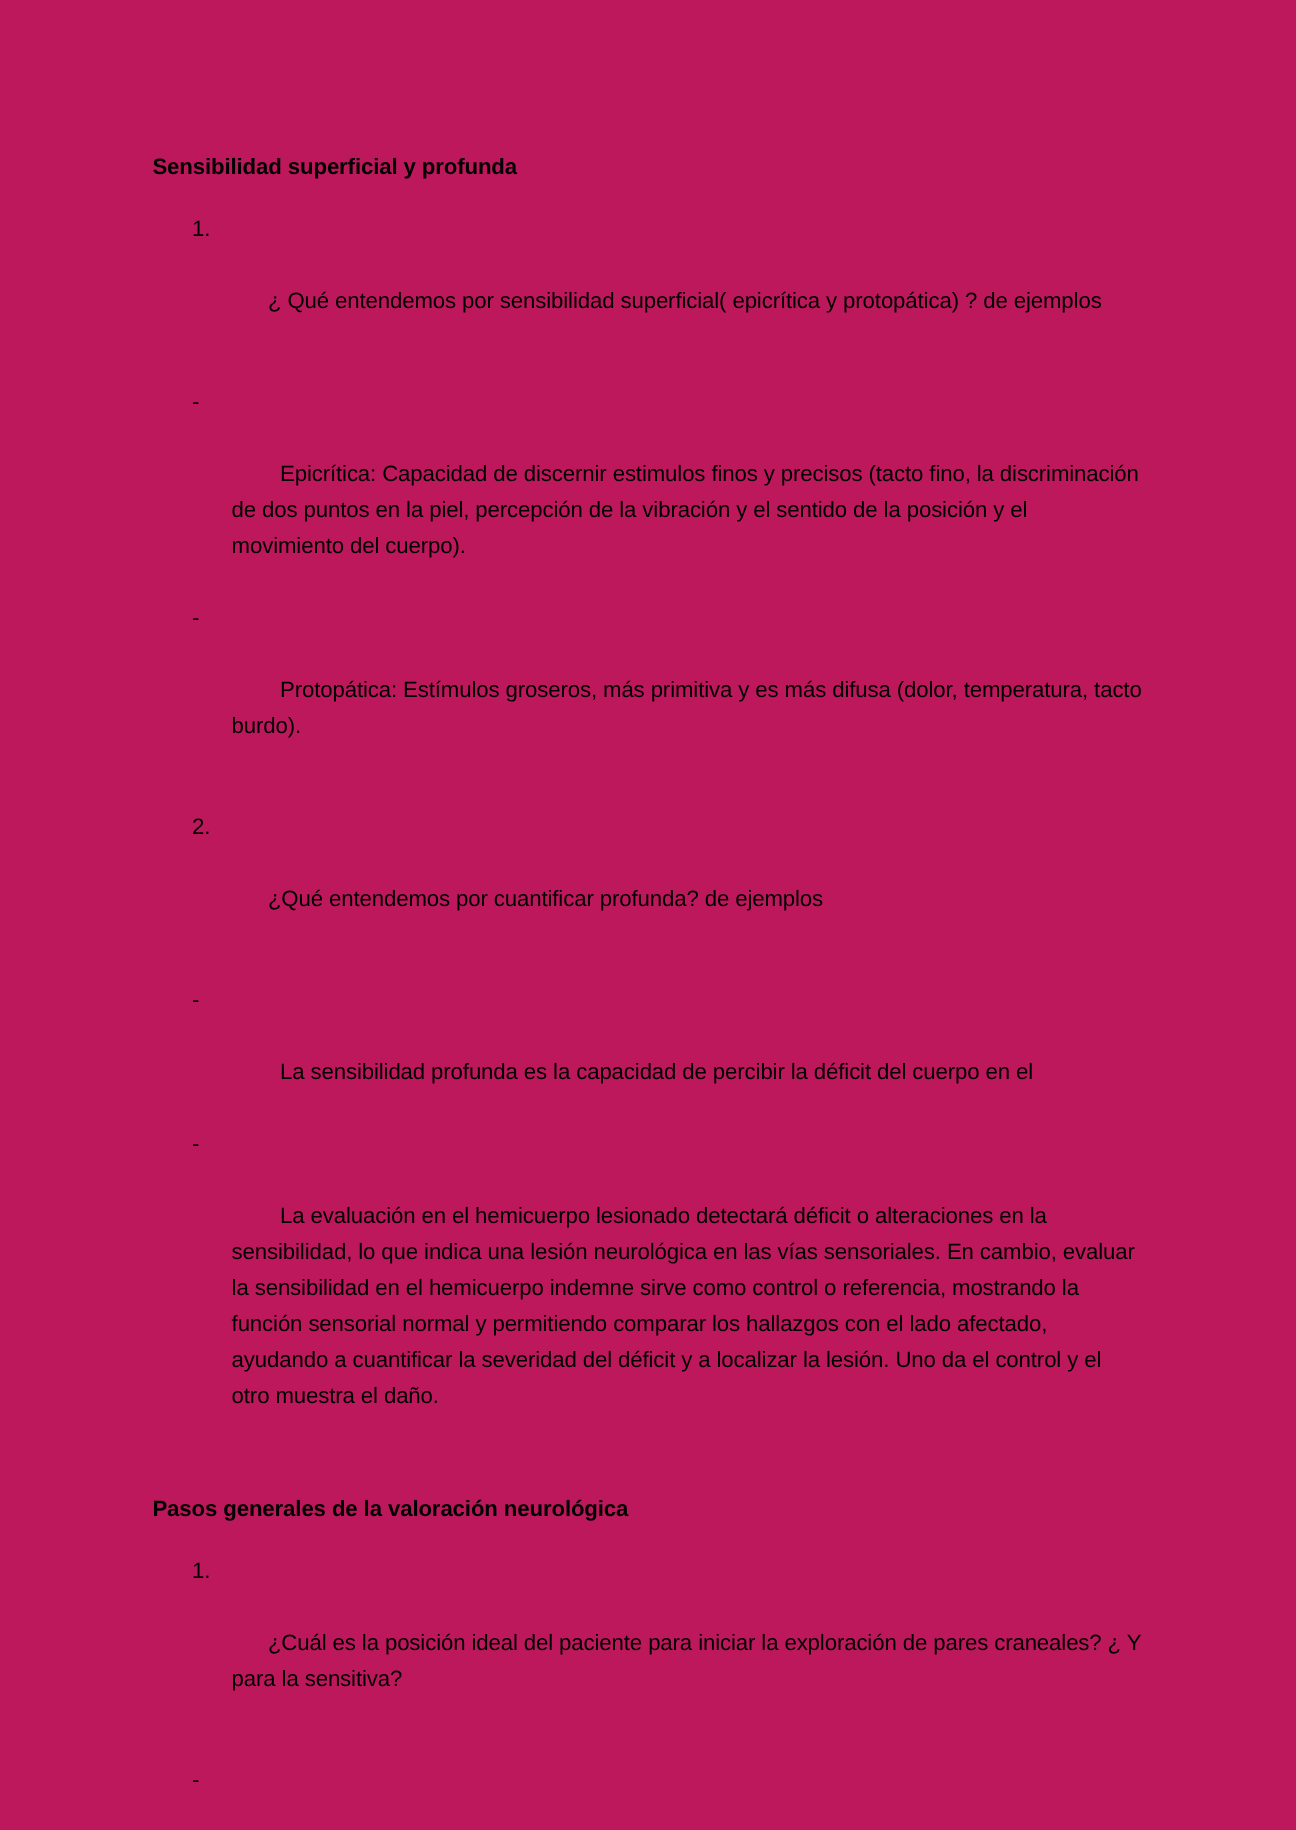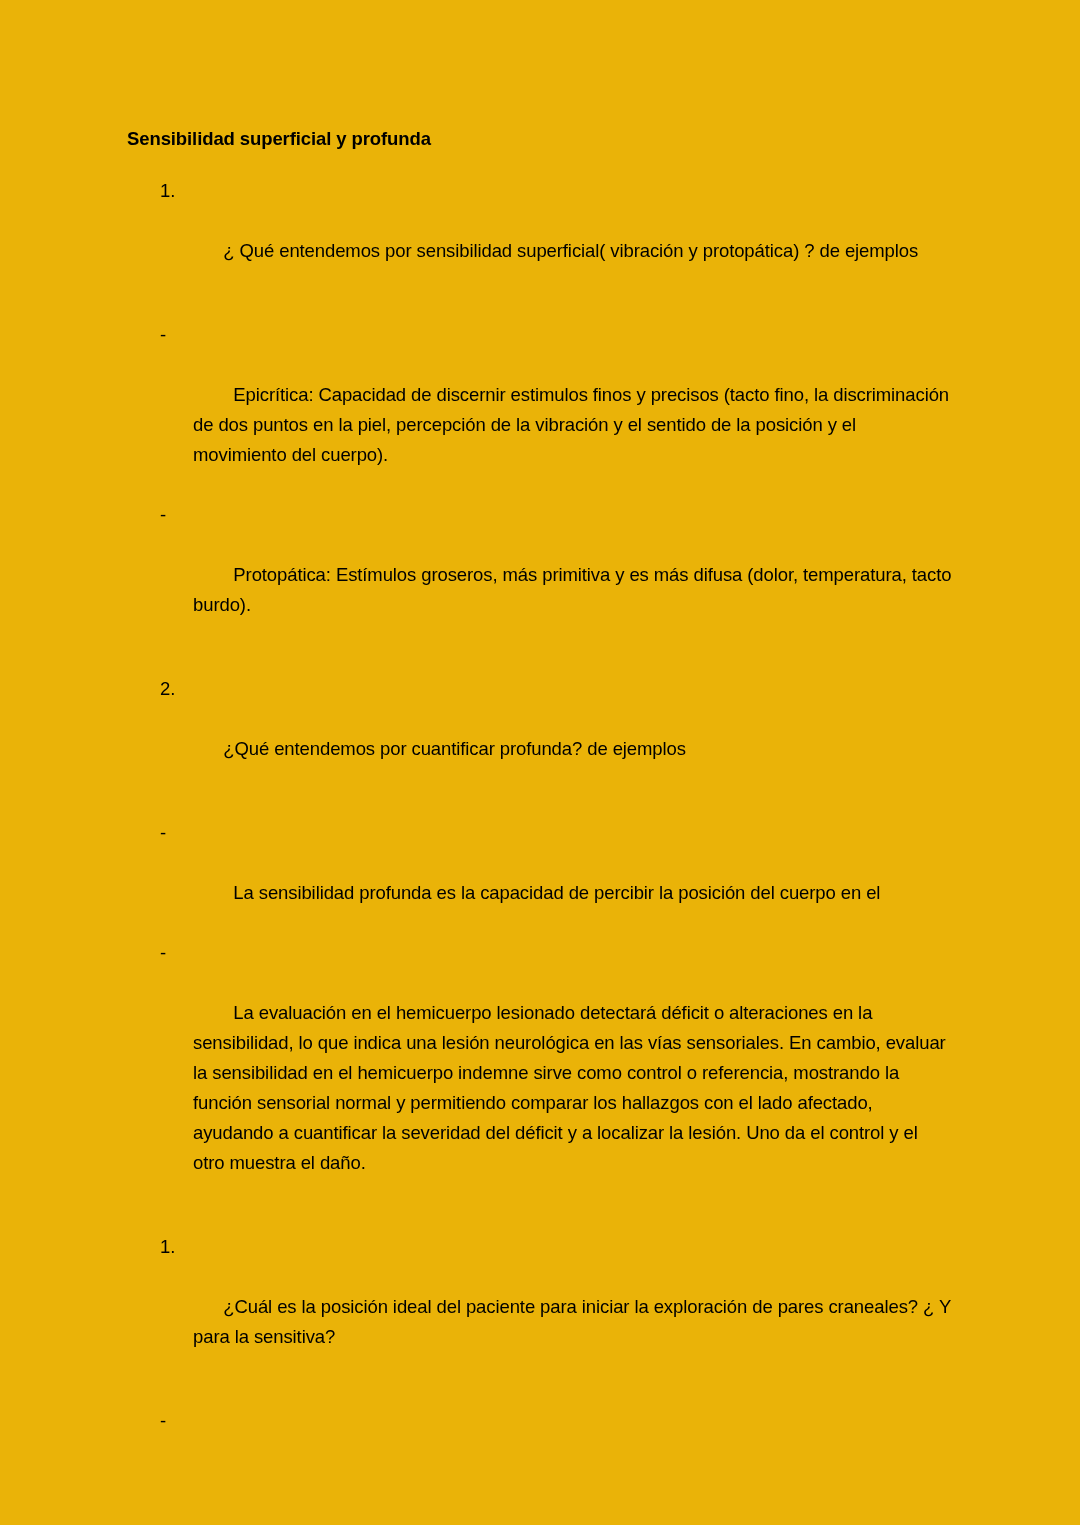--- a/index.html
+++ b/index.html
@@ -5,21 +5,21 @@
 <style>
   html, body {
     margin: 0;
     padding: 0;
     background: #ffffff;
   }
   .page {
     position: relative;
     width: 1080px;
     height: 1525px;
-    background: #eab308;
+    background: #be185d;
     overflow: hidden;
     font-family: "Liberation Sans", sans-serif;
     color: #000000;
     -webkit-font-smoothing: antialiased;
   }
   .content {
     position: absolute;
     left: 127px;
     top: 124px;
     width: 826px;
@@ -90,21 +90,21 @@
 
 <div class="page">
   <div class="content">
 
     <div class="heading-block">
       <div class="doc-heading">Sensibilidad superficial y profunda</div>
     </div>
 
     <div class="num-item">
       <span class="marker">1.</span>
-      <span>¿ Qué entendemos por sensibilidad superficial( vibración y protopática) ? de ejemplos</span>
+      <span>¿ Qué entendemos por sensibilidad superficial( epicrítica y protopática) ? de ejemplos</span>
     </div>
 
     <div class="dash-list">
       <div class="dash-item">
         <span class="marker">-</span>
         <span>Epicrítica: Capacidad de discernir estimulos finos y precisos (tacto fino, la discriminación de dos puntos en la piel, percepción de la vibración y el sentido de la posición y el movimiento del cuerpo).</span>
       </div>
       <div class="dash-item">
         <span class="marker">-</span>
         <span>Protopática: Estímulos groseros, más primitiva y es más difusa (dolor, temperatura, tacto burdo).</span>
@@ -112,28 +112,31 @@
     </div>
 
     <div class="num-item">
       <span class="marker">2.</span>
       <span>¿Qué entendemos por cuantificar profunda? de ejemplos</span>
     </div>
 
     <div class="dash-list">
       <div class="dash-item">
         <span class="marker">-</span>
-        <span>La sensibilidad profunda es la capacidad de percibir la posición del cuerpo en el</span>
+        <span>La sensibilidad profunda es la capacidad de percibir la déficit del cuerpo en el</span>
       </div>
       <div class="dash-item">
         <span class="marker">-</span>
         <span>La evaluación en el hemicuerpo lesionado detectará déficit o alteraciones en la sensibilidad, lo que indica una lesión neurológica en las vías sensoriales. En cambio, evaluar la sensibilidad en el hemicuerpo indemne sirve como control o referencia, mostrando la función sensorial normal y permitiendo comparar los hallazgos con el lado afectado, ayudando a cuantificar la severidad del déficit y a localizar la lesión. Uno da el control y el otro muestra el daño.</span>
       </div>
     </div>
 
+    <div class="heading-block second">
+      <div class="doc-heading">Pasos generales de la valoración neurológica</div>
+    </div>
 
     <div class="num-item">
       <span class="marker">1.</span>
       <span>¿Cuál es la posición ideal del paciente para iniciar la exploración de pares craneales? ¿ Y para la sensitiva?</span>
     </div>
 
     <div class="dash-list">
       <div class="dash-item">
         <span class="marker">-</span>
         

